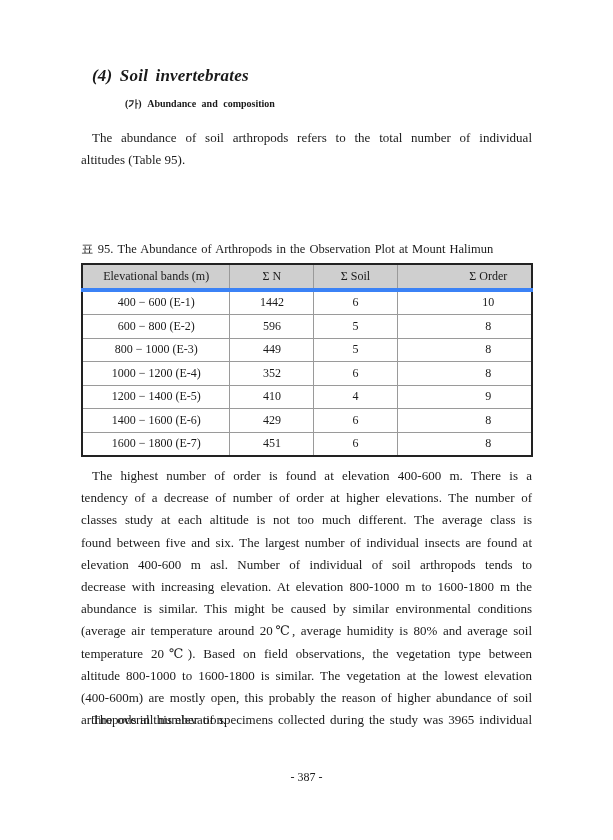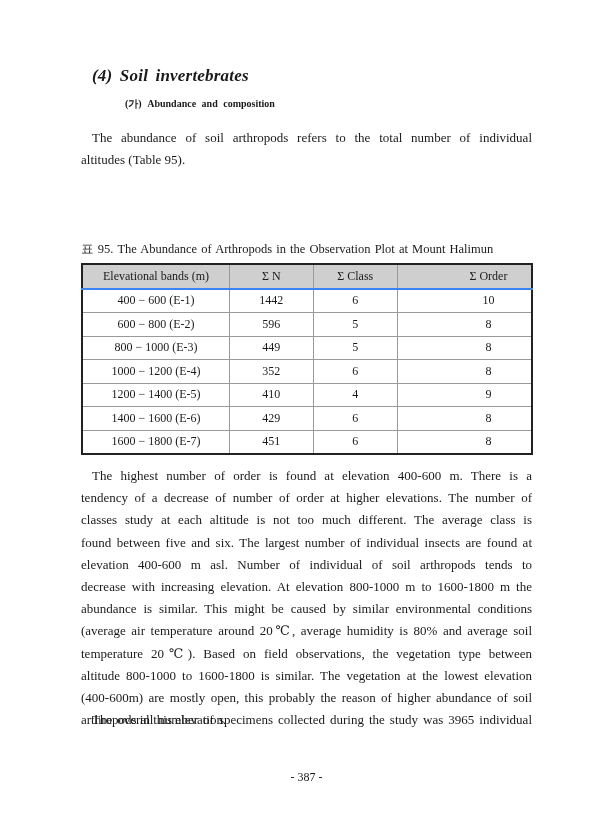--- a/index.html
+++ b/index.html
@@ -10,21 +10,21 @@
   .para { position: absolute; left: 81px; width: 451px; font-size: 13px; line-height: 22.2px; text-align: justify; text-align-last: auto; }
   .para .ln { display: block; text-align: justify; text-align-last: justify; white-space: nowrap; height: 22.2px; }
   .para .ln.last { text-align-last: left; }
   .para .ln.ind { padding-left: 11px; }
   .p1 { top: 127px; }
   .caption { position: absolute; left: 81px; top: 241px; font-size: 12.5px; word-spacing: 1px; }
   table.data { position: absolute; left: 81px; top: 263px; width: 452px; border-collapse: collapse;
                border: 2px solid #222; font-size: 12px; }
   table.data th, table.data td { height: 22.5px; padding: 0; text-align: center; font-weight: normal;
                border-right: 1px solid #9a9a9a; border-bottom: 1px solid #9a9a9a; }
-  table.data th { background: #cfcfcf; border-bottom: 2px solid #3b82f6; }
+  table.data th { background: #cfcfcf; border-bottom: 4px solid #3b82f6; }
   table.data th:last-child, table.data td:last-child { border-right: none; padding-left: 48px; }
   table.data tr:last-child td { border-bottom: none; }
   .c1 { width: 165px; } .c2 { width: 95px; } .c3 { width: 95px; } .c4 { width: 97px; }
   .p2 { top: 465px; }
   .p3 { top: 709px; }
   .pageno { position: absolute; left: 0; width: 613px; top: 770px; text-align: center; font-size: 12px; }
 </style>
 </head>
 <body>
 
@@ -36,21 +36,21 @@
   <span class="ln last">altitudes (Table 95).</span>
 </div>
 
 <div class="caption">표 95. The Abundance of Arthropods in the Observation Plot at Mount Halimun</div>
 
 <table class="data">
   <thead>
     <tr>
       <th class="c1">Elevational  bands  (m)</th>
       <th class="c2">Σ  N</th>
-      <th class="c3">Σ  Class</th>
+      <th class="c3">Σ  Soil</th>
       <th class="c4">Σ  Order</th>
     </tr>
   </thead>
   <tbody>
     <tr>
       <td>400  −  600  (E-1)</td>
       <td>1442</td>
       <td>6</td>
       <td>10</td>
     </tr>

